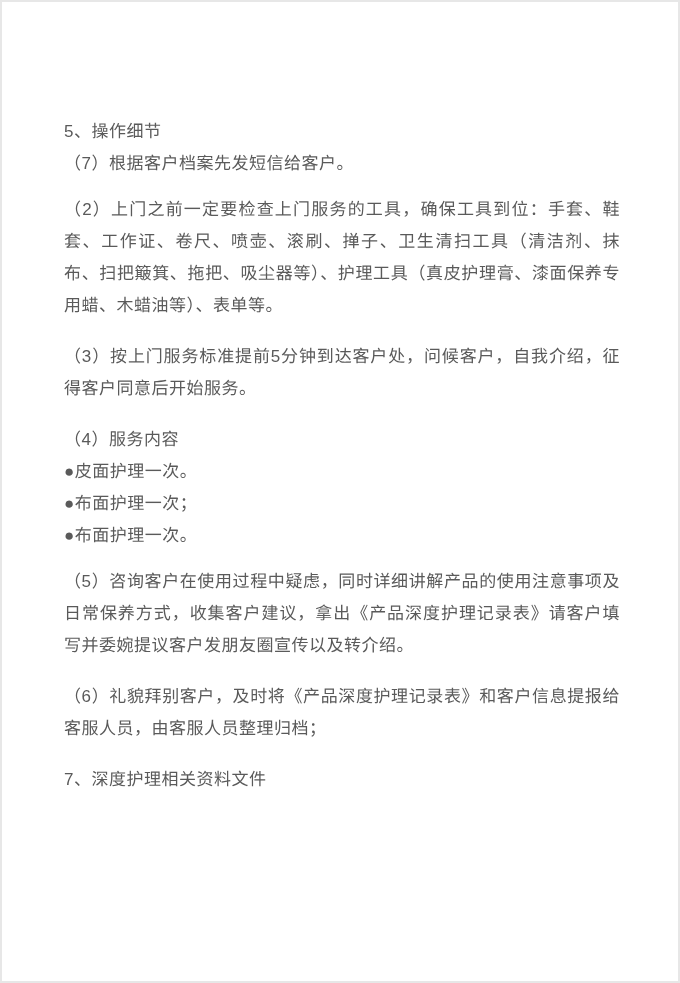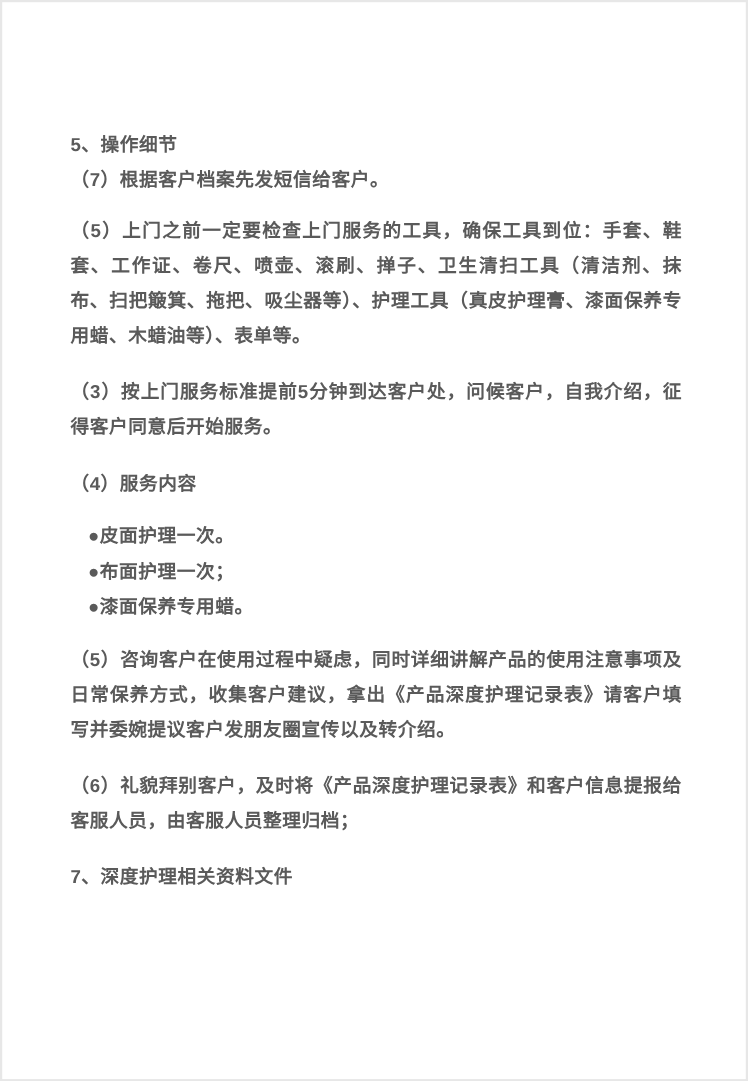--- a/index.html
+++ b/index.html
@@ -11,71 +11,70 @@
   .page {
     position: relative;
     width: 680px;
     height: 983px;
     margin: 0 auto;
     background: #ffffff;
     border: 2px solid #e7e7e7;
     box-sizing: border-box;
     overflow: hidden;
     font-family: "Liberation Sans", "DejaVu Sans", sans-serif;
-    font-weight: bold;
   }
   .content {
     padding: 114px 58px 0 62px;
     color: #5a5a5a;
     font-size: 17px;
     line-height: 32px;
     letter-spacing: 0.5px;
     text-align: justify;
   }
   .content p {
     margin: 0;
   }
   .content p.sp {
     margin-top: 14px;
   }
   .content p.sp-lg {
     margin-top: 19px;
   }
   ul.service-list {
     list-style: none;
-    margin: 16px;
+    margin: 0;
     padding: 0;
   }
   ul.service-list li {
     margin: 0;
     padding: 0;
     text-align: left;
   }
 </style>
 </head>
 <body>
 
 <div class="page">
   <div class="content">
 
     <p>5、操作细节</p>
 
     <p>（7）根据客户档案先发短信给客户。</p>
 
 
-    <p class="sp">（5）上门之前一定要检查上门服务的工具，确保工具到位：手套、鞋套、工作证、卷尺、喷壶、滚刷、掸子、卫生清扫工具（清洁剂、抹布、扫把簸箕、拖把、吸尘器等）、护理工具（真皮护理膏、漆面保养专用蜡、木蜡油等）、表单等。</p>
+    <p class="sp">（2）上门之前一定要检查上门服务的工具，确保工具到位：手套、鞋套、工作证、卷尺、喷壶、滚刷、掸子、卫生清扫工具（清洁剂、抹布、扫把簸箕、拖把、吸尘器等）、护理工具（真皮护理膏、漆面保养专用蜡、木蜡油等）、表单等。</p>
 
     <p class="sp-lg">（3）按上门服务标准提前5分钟到达客户处，问候客户，自我介绍，征得客户同意后开始服务。</p>
 
     <p class="sp-lg">（4）服务内容</p>
 
     <ul class="service-list">
       <li>●皮面护理一次。</li>
       <li>●布面护理一次；</li>
-      <li>●漆面保养专用蜡。</li>
+      <li>●布面护理一次。</li>
     </ul>
 
     <p class="sp">（5）咨询客户在使用过程中疑虑，同时详细讲解产品的使用注意事项及日常保养方式，收集客户建议，拿出《产品深度护理记录表》请客户填写并委婉提议客户发朋友圈宣传以及转介绍。</p>
 
     <p class="sp-lg">（6）礼貌拜别客户，及时将《产品深度护理记录表》和客户信息提报给客服人员，由客服人员整理归档；</p>
 
     <p class="sp-lg">7、深度护理相关资料文件</p>
 
   </div>
 </div>

